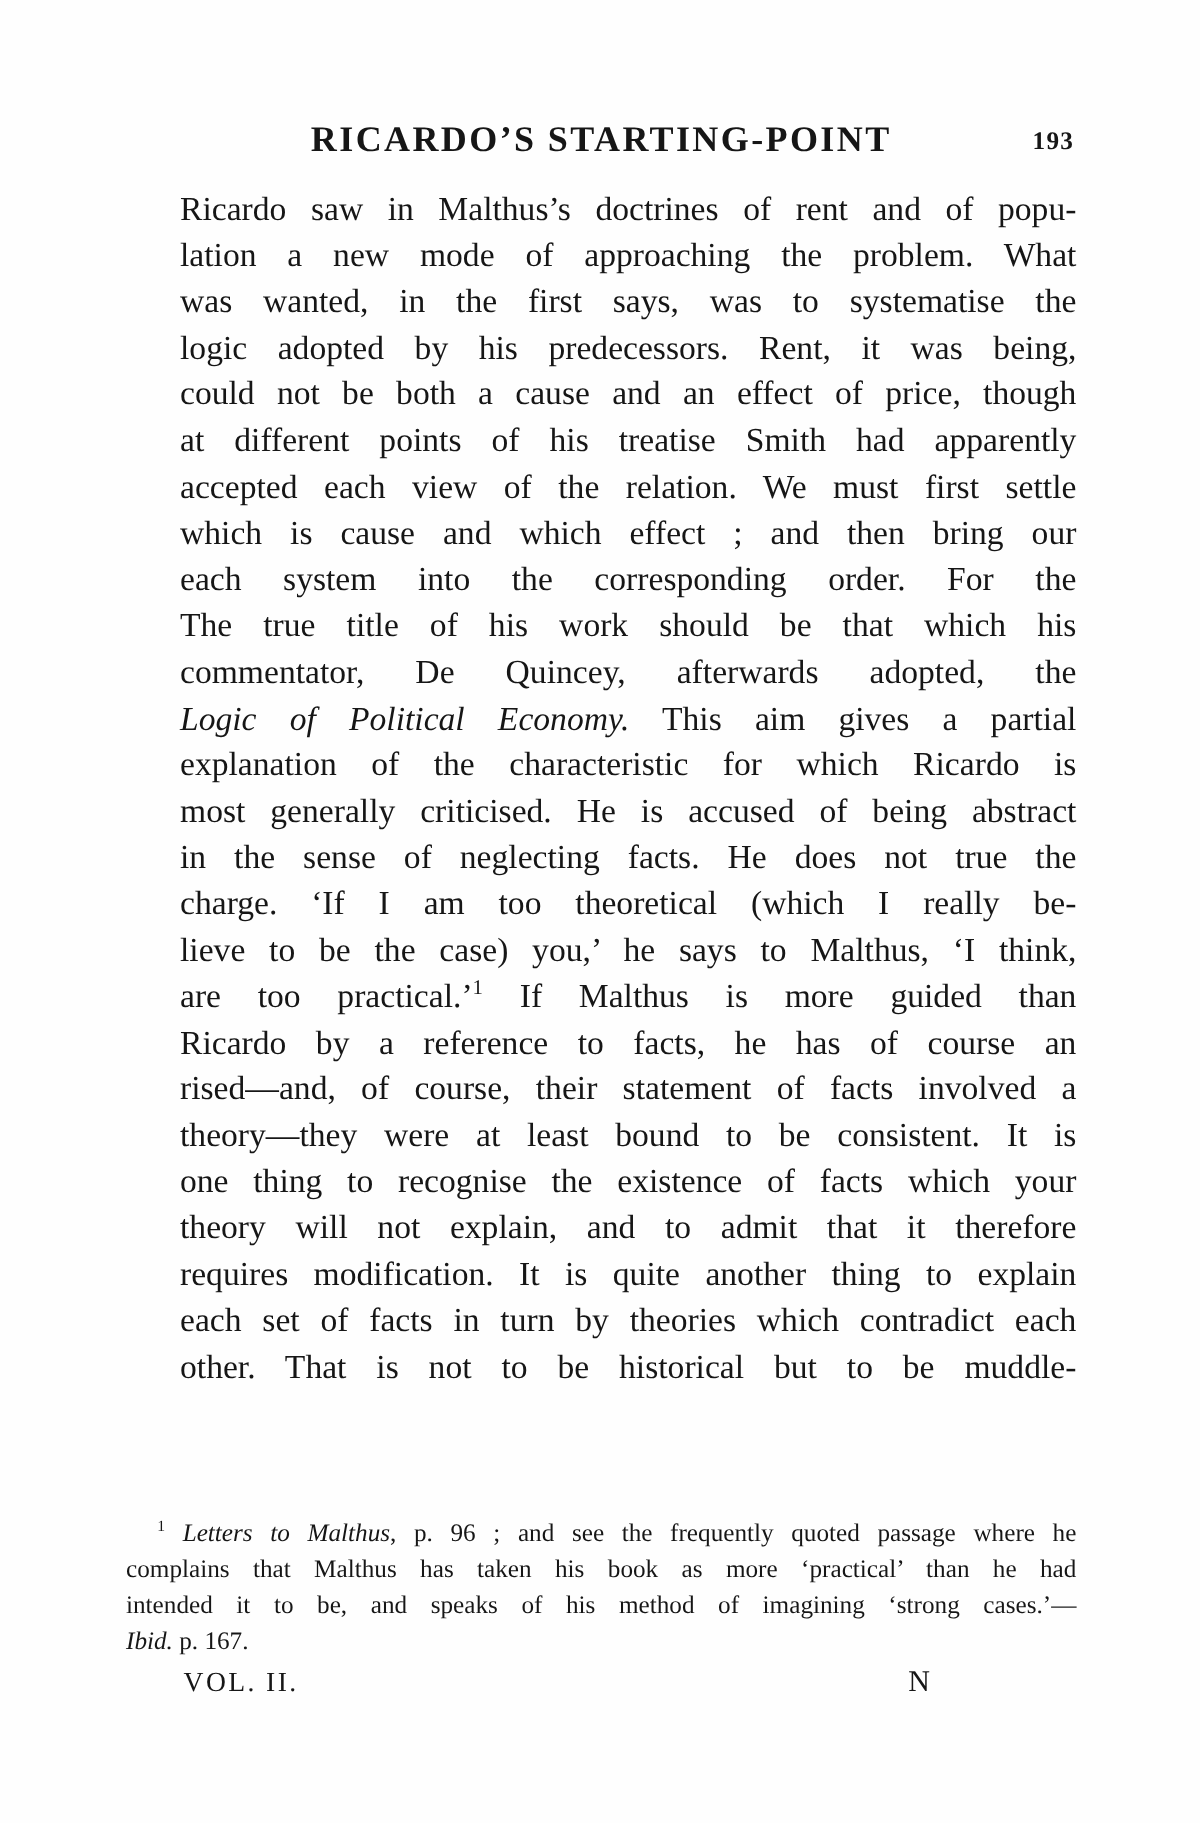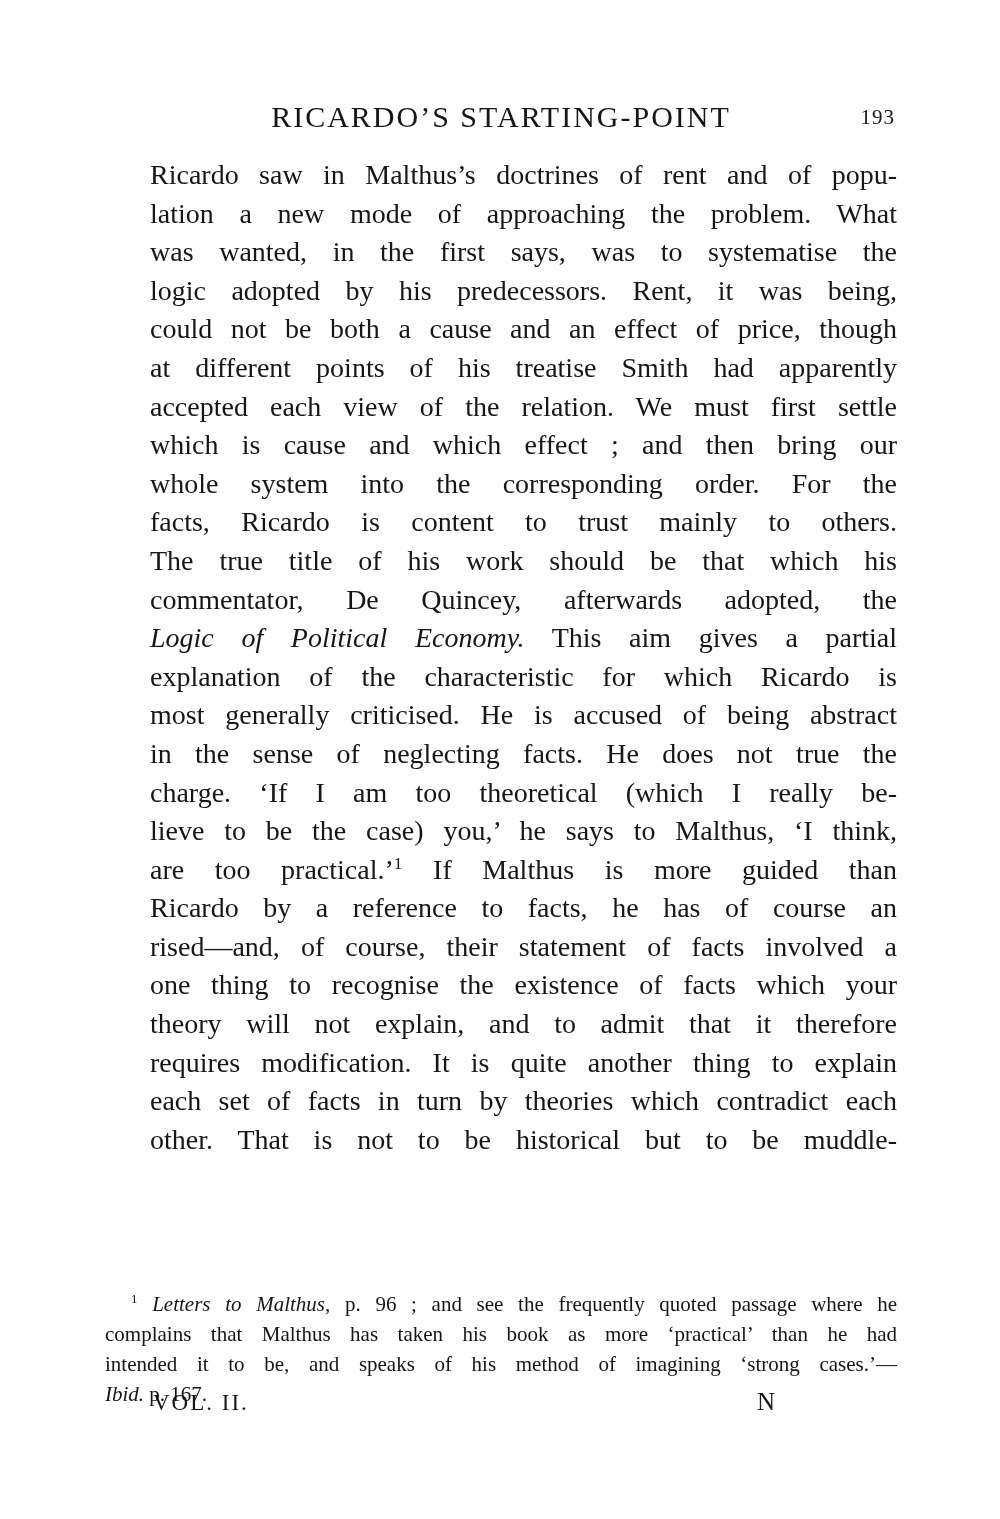--- a/index.html
+++ b/index.html
@@ -16,20 +16,21 @@
     color: #161616;
     font-family: "Liberation Serif", serif;
     overflow: hidden;
   }
   .header {
     position: absolute;
     top: 96px;
     left: 105px;
     right: 103px;
     height: 42px;
+    font-weight: bold;
   }
   .title {
     text-align: center;
     font-size: 30px;
     letter-spacing: 2px;
     line-height: 42px;
     white-space: nowrap;
   }
   .pagenum {
     position: absolute;
@@ -61,21 +62,21 @@
     vertical-align: super;
   }
   .footnote {
     position: absolute;
     top: 1262px;
     left: 105px;
     right: 103px;
     font-size: 21px;
   }
   .footnote .line { line-height: 30px; }
-  .footnote .line:first-child { text-indent: 26px; margin-top: 27px; }
+  .footnote .line:first-child { text-indent: 26px; }
   .footnote .line:last-child { text-align-last: left; }
   .footer {
     position: absolute;
     top: 1388px;
     left: 105px;
     right: 103px;
     display: flex;
     justify-content: space-between;
     align-items: baseline;
     font-size: 23px;
@@ -101,33 +102,33 @@
 
   <div class="body-text">
       <div class="line"><span>Ricardo saw in Malthus’s doctrines of rent and of popu-</span></div>
       <div class="line"><span>lation a new mode of approaching the problem. What</span></div>
       <div class="line"><span>was wanted, in the first says, was to systematise the</span></div>
       <div class="line"><span>logic adopted by his predecessors. Rent, it was being,</span></div>
       <div class="line"><span>could not be both a cause and an effect of price, though</span></div>
       <div class="line"><span>at different points of his treatise Smith had apparently</span></div>
       <div class="line"><span>accepted each view of the relation. We must first settle</span></div>
       <div class="line"><span>which is cause and which effect ; and then bring our</span></div>
-      <div class="line"><span>whole system into the corresponding order. For the</span></div>
-      <div class="line"><span>facts, Ricardo is content to trust mainly to others.</span></div>
+      <div class="line"><span>each system into the corresponding order. For the</span></div>
       <div class="line"><span>The true title of his work should be that which his</span></div>
       <div class="line"><span>commentator, De Quincey, afterwards adopted, the</span></div>
       <div class="line"><span class="it">Logic of Political Economy.</span><span> This aim gives a partial</span></div>
       <div class="line"><span>explanation of the characteristic for which Ricardo is</span></div>
       <div class="line"><span>most generally criticised. He is accused of being abstract</span></div>
       <div class="line"><span>in the sense of neglecting facts. He does not true the</span></div>
       <div class="line"><span>charge. ‘If I am too theoretical (which I really be-</span></div>
       <div class="line"><span>lieve to be the case) you,’ he says to Malthus, ‘I think,</span></div>
       <div class="line"><span>are too practical.’</span><sup>1</sup><span> If Malthus is more guided than</span></div>
       <div class="line"><span>Ricardo by a reference to facts, he has of course an</span></div>
       <div class="line"><span>rised—and, of course, their statement of facts involved a</span></div>
+      <div class="line"><span>theory—they were at least bound to be consistent. It is</span></div>
       <div class="line"><span>one thing to recognise the existence of facts which your</span></div>
       <div class="line"><span>theory will not explain, and to admit that it therefore</span></div>
       <div class="line"><span>requires modification. It is quite another thing to explain</span></div>
       <div class="line"><span>each set of facts in turn by theories which contradict each</span></div>
       <div class="line"><span>other. That is not to be historical but to be muddle-</span></div>
     </div>
 
   <div class="footnote">
       <div class="line fn-line"><sup>1</sup><span class="it"> Letters to Malthus</span><span>, p. 96 ; and see the frequently quoted passage where he</span></div>
       <div class="line fn-line"><span>complains that Malthus has taken his book as more ‘practical’ than he had</span></div>

